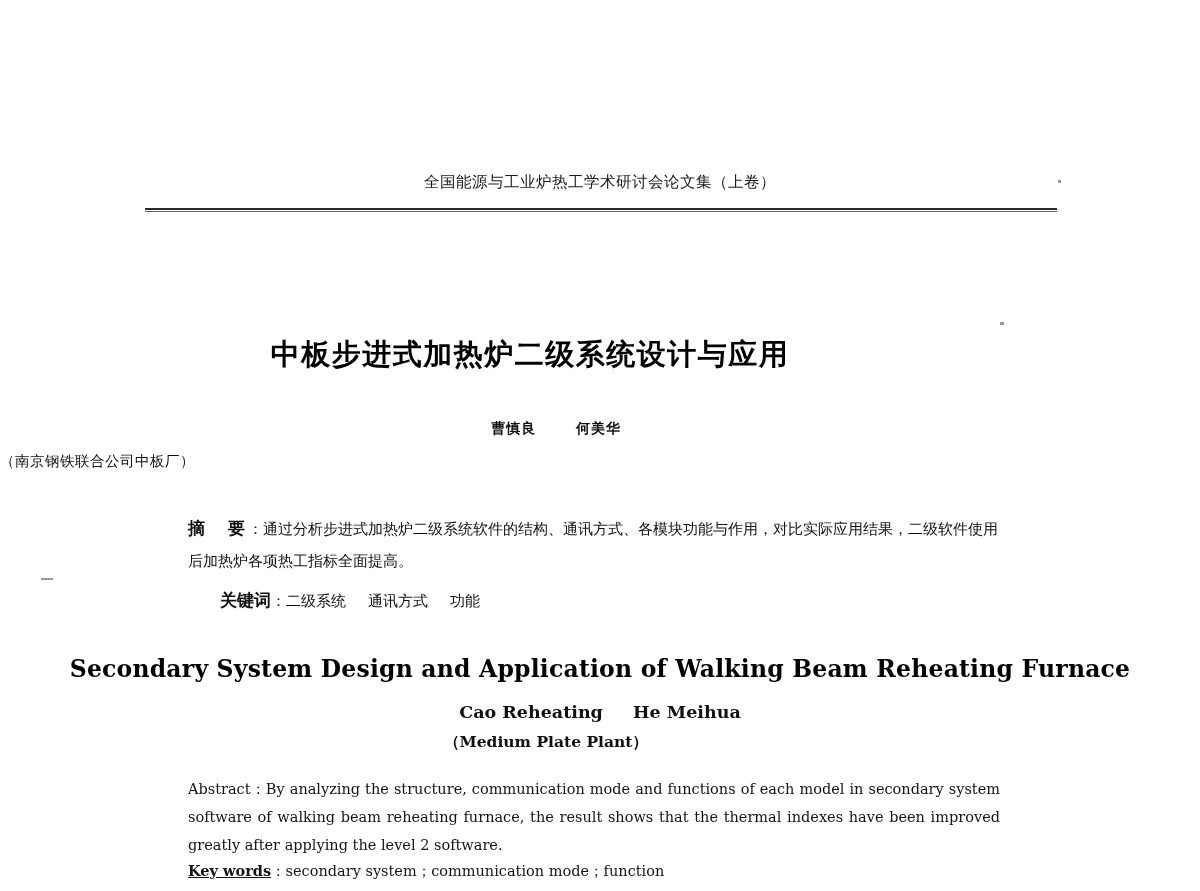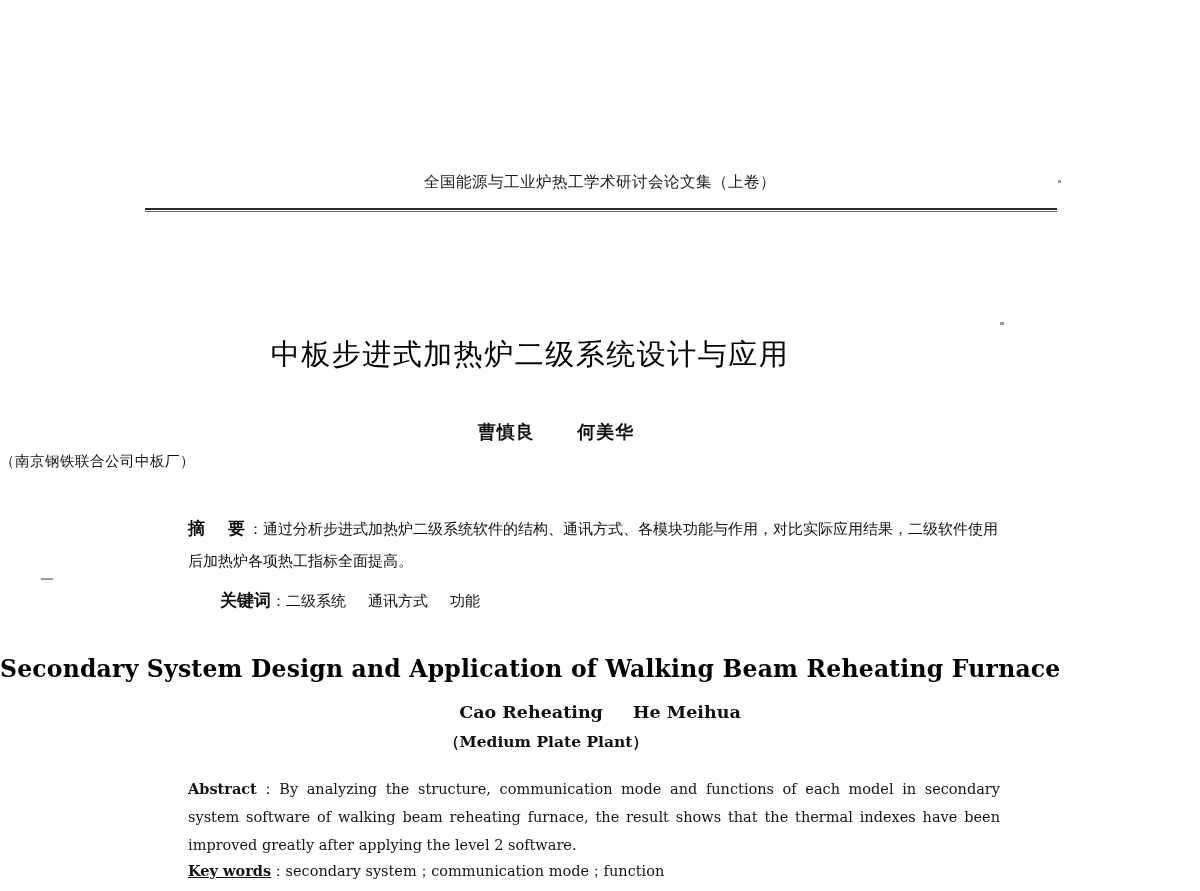--- a/index.html
+++ b/index.html
@@ -55,34 +55,34 @@
   }
 
   
   .cn-title {
     position: absolute;
     top: 335px;
     left: 0;
     width: 1060px;
     text-align: center;
     font-family: "DejaVu Sans", sans-serif;
-    font-weight: normal;
+    font-weight: bold;
     font-size: 29px;
     letter-spacing: 1.5px;
     color: #000000;
   }
 
   .cn-authors {
     position: absolute;
     top: 420px;
     left: 0;
     width: 1112px;
     text-align: center;
     font-family: "DejaVu Sans", sans-serif;
-    font-size: 18px;
+    font-size: 14px;
     font-weight: bold;
     letter-spacing: 1px;
     color: #111111;
   }
   .cn-authors .gap {
     display: inline-block;
     width: 28px;
   }
 
   .cn-affil {
@@ -131,20 +131,21 @@
     display: inline-block;
     margin-right: 22px;
   }
 
   
   .en-title {
     position: absolute;
     top: 655px;
     left: 0;
     width: 1200px;
+    text-align: center;
     font-family: "DejaVu Serif", serif;
     font-weight: bold;
     font-size: 23.5px;
     letter-spacing: 0.2px;
     color: #000000;
   }
   .en-authors {
     position: absolute;
     top: 702px;
     left: 0;
@@ -177,21 +178,21 @@
     top: 775px;
     left: 188px;
     width: 812px;
     font-family: "DejaVu Serif", serif;
     font-size: 14.5px;
     line-height: 28px;
     text-align: justify;
     color: #141414;
   }
   .en-abstract .lbl {
-    font-weight: bold;
+    font-weight: normal;
   }
   .en-keywords {
     position: absolute;
     top: 858px;
     left: 188px;
     width: 812px;
     font-family: "DejaVu Serif", serif;
     font-size: 14.5px;
     line-height: 26px;
     color: #141414;

